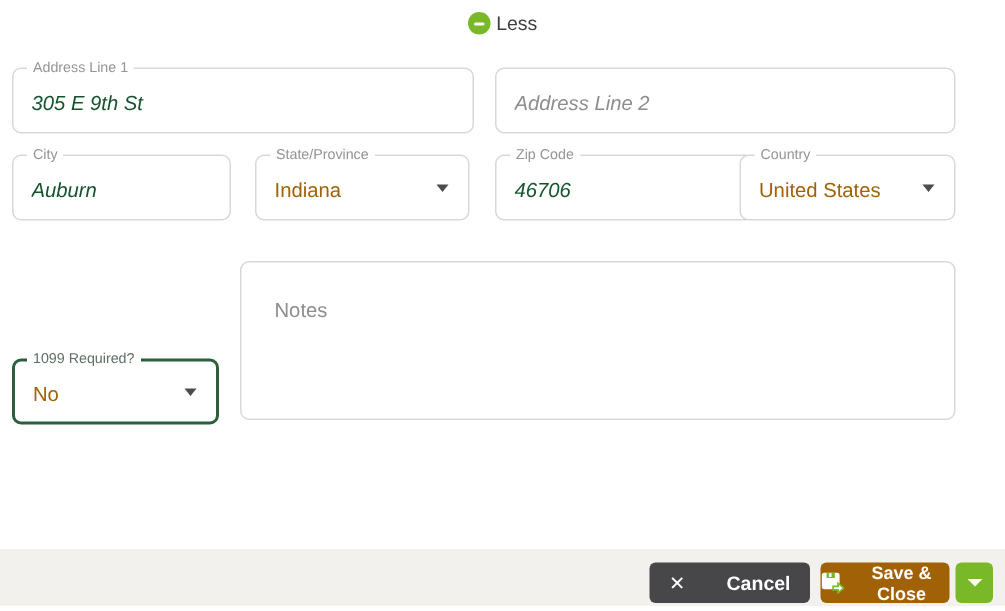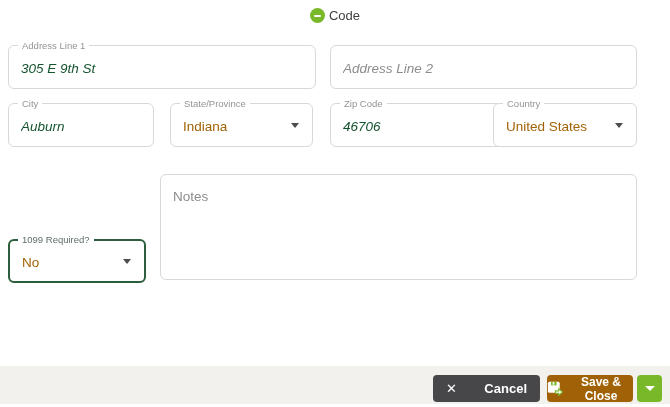--- a/index.html
+++ b/index.html
@@ -26,21 +26,21 @@
     border-left:4.5px solid transparent;border-right:4.5px solid transparent;border-top:5px solid #4c4c4c;}
   .dropdown{cursor:pointer;}
   
   .f-address1{left:8px;top:45px;width:308px;height:44px;}
   .f-address2{left:330px;top:45px;width:307px;height:44px;}
   .f-city{left:8px;top:103px;width:146px;height:44px;}
   .f-state{left:170px;top:103px;width:143px;height:44px;}
   .f-zip{left:330px;top:103px;width:173px;height:44px;}
   .f-country{left:493px;top:103px;width:144px;height:44px;}
   .f-website{left:8px;top:175px;width:138px;height:40px;}
-  .f-notes{left:160px;top:174px;width:477px;height:106px;align-items:flex-start;padding:0;}
+  .f-notes{left:160px;top:174px;width:477px;height:106px;align-items:flex-start;padding:10px;}
   .f-notes textarea{border:none;outline:none;resize:none;width:100%;height:100%;box-sizing:border-box;
     background:transparent;font-family:inherit;font-size:13.5px;color:#3a3a3a;padding:14px 12px;}
   .f-notes textarea::placeholder{color:#8d8d8d;opacity:1;}
   .f-1099{left:8px;top:239px;width:138px;height:44px;border:2px solid #2d5f3e;}
   .f-1099 .float-label{top:-7px;left:8px;color:#5f6e63;}
   
   .footer{position:absolute;left:0;top:366px;width:670px;height:38px;background:#f2f1ed;}
   .footer button{border:none;cursor:pointer;font-family:inherit;}
   .cancel-btn{position:absolute;left:433px;top:9px;width:107px;height:27px;background:#47474a;
     border-radius:4px;color:#fff;display:flex;align-items:center;justify-content:space-between;
@@ -55,21 +55,21 @@
     border-top:5.5px solid #fff;}
 </style>
 </head>
 <body>
 
 <div class="page">
 
   <div class="toggle-row">
     <button class="less-btn">
       <span class="minus-circle"></span>
-      <span>Code</span>
+      <span>Less</span>
     </button>
   </div>
 
   <div class="field f-address1">
     <span class="float-label">Address Line 1</span>
     <input type="text" value="305 E 9th St" style="">
   </div>
   <div class="field f-address2">
     <input type="text" placeholder="Address Line 2" style="">
   </div>

